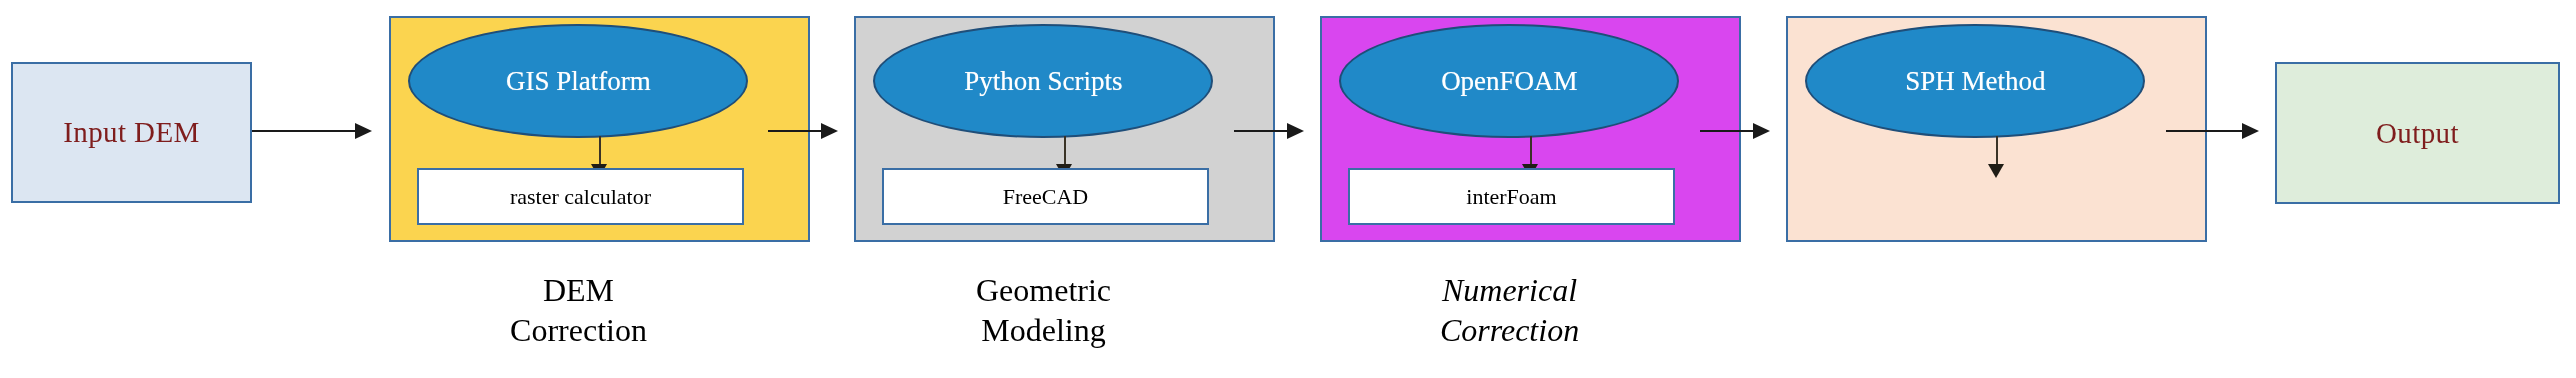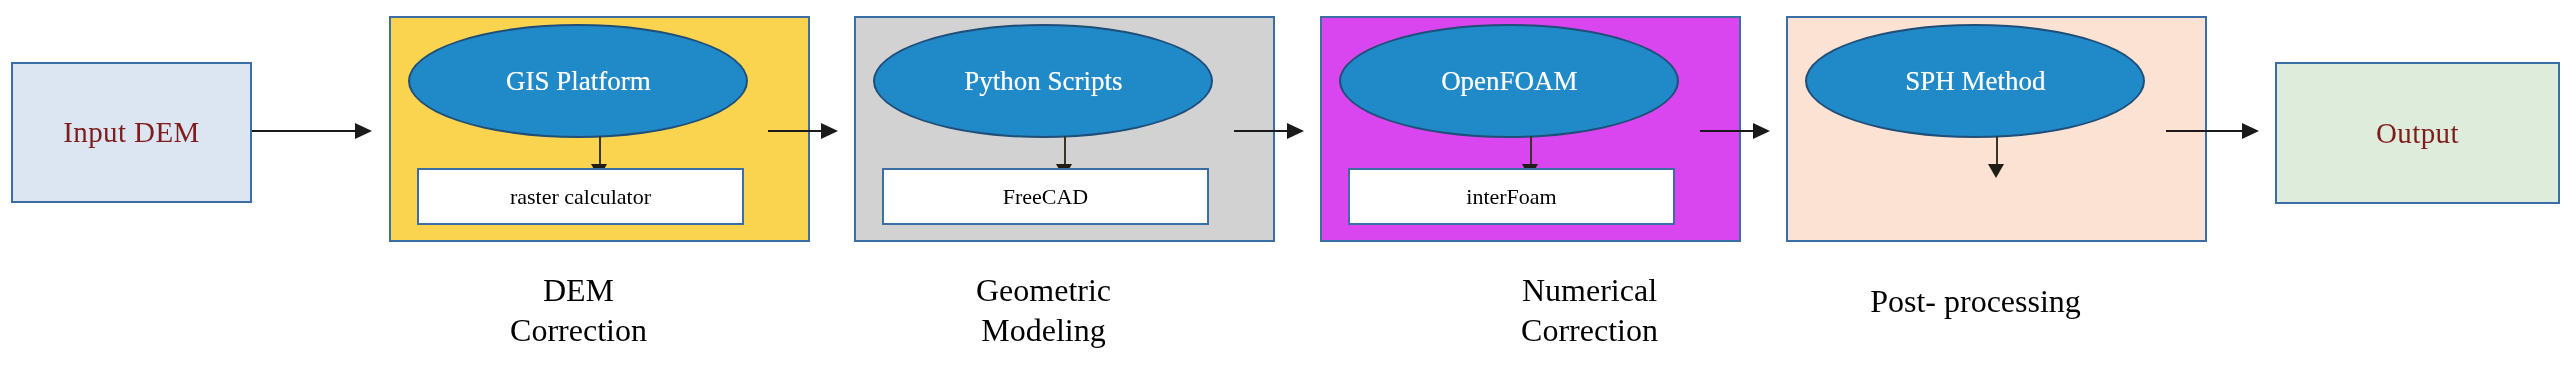--- a/index.html
+++ b/index.html
@@ -117,21 +117,21 @@
     top: 257px;
     width: 379px;
     text-align: center;
     color: #000000;
     font-size: 32px;
     line-height: 1.25;
     margin-top: 13px;
   }
   .caption-1 { left: 389px; }
   .caption-2 { left: 854px; }
-  .caption-3 { left: 1400px; }
+  .caption-3 { left: 1320px; font-style: italic; }
   .caption-4 { left: 1786px; top: 268px; }
   .caption span { display: block; }
 
   
   .h-arrow {
     position: absolute;
     top: 130px;
     height: 2.4px;
     background: #1a1a1a;
   }
@@ -209,24 +209,20 @@
   </div>
 
   <div class="h-arrow arrow-4"></div>
 
   <div class="stage stage-4">
     <div class="stage-ellipse">
       <span>SPH Method</span>
     </div>
     <div class="stage-connector"></div>
   </div>
-  <div class="caption caption-4">
-    <span>Post- processing</span>
-    <span></span>
-  </div>
 
   <div class="h-arrow arrow-5"></div>
 
   <div id="output-box" class="terminal">
     <span>Output</span>
   </div>
 
 </div>
 
 

